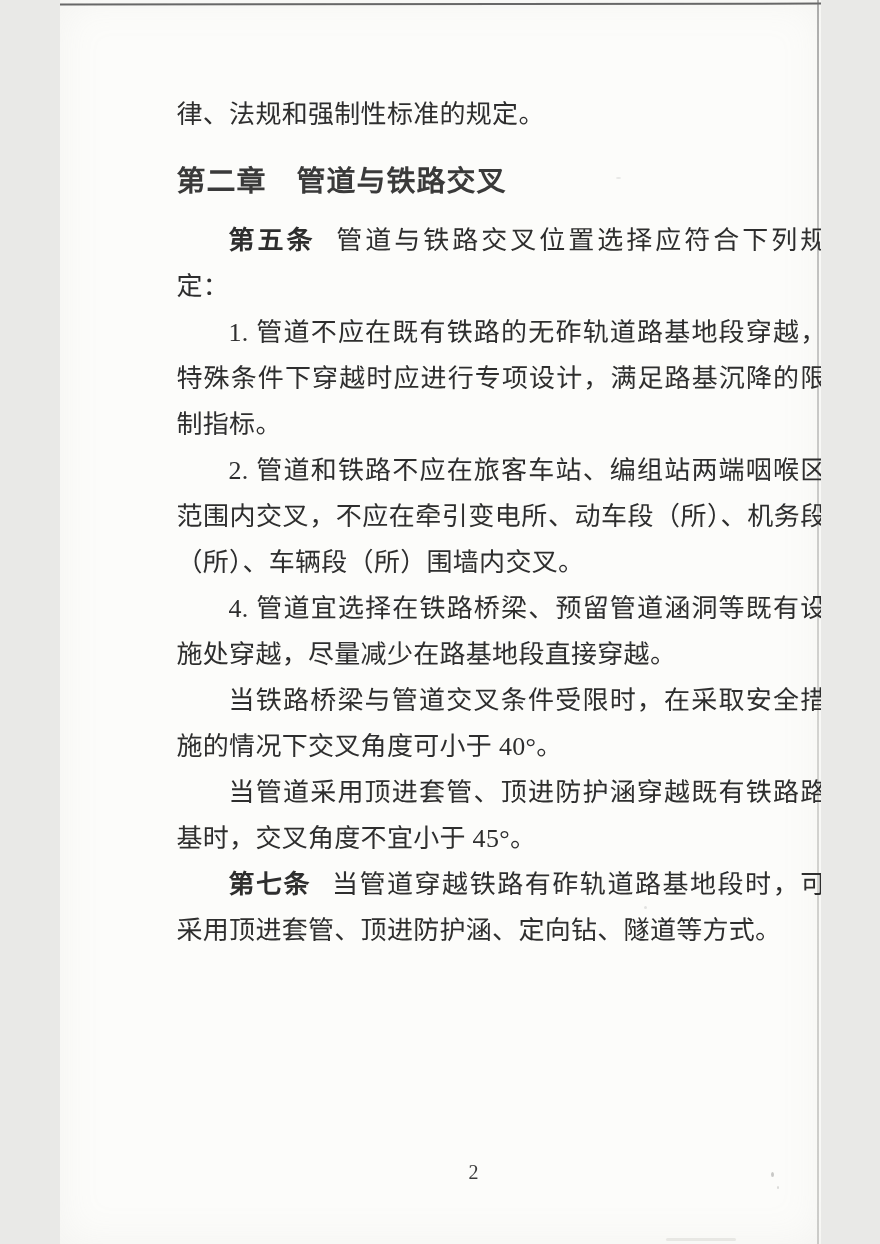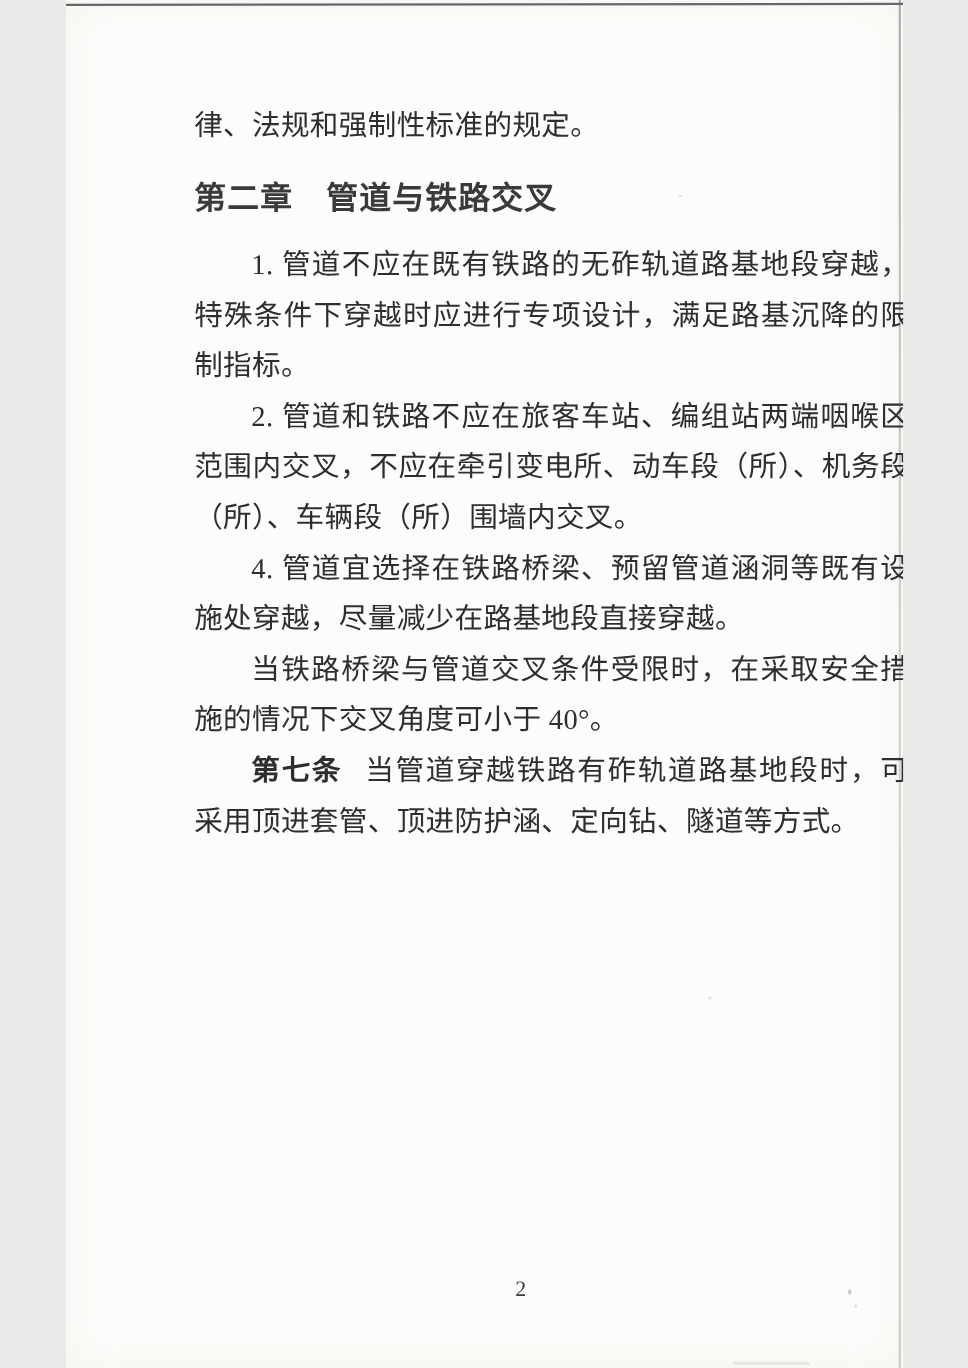--- a/index.html
+++ b/index.html
@@ -112,31 +112,33 @@
   <div class="speck s3"></div>
   <div class="speck s4"></div>
   <div class="smudge-bottom"></div>
 
   <main class="content">
 
     <p class="para cont">律、法规和强制性标准的规定。</p>
 
     <h2 class="chapter">第二章　管道与铁路交叉</h2>
 
+    <p class="para"><b class="article-label">第五条</b><span>管道与铁路交叉位置选择应符合下列规定：</span></p>
 
     <p class="para">1. 管道不应在既有铁路的无砟轨道路基地段穿越，特殊条件下穿越时应进行专项设计，满足路基沉降的限制指标。</p>
 
     <p class="para">2. 管道和铁路不应在旅客车站、编组站两端咽喉区范围内交叉，不应在牵引变电所、动车段（所）、机务段（所）、车辆段（所）围墙内交叉。</p>
 
 
     <p class="para">4. 管道宜选择在铁路桥梁、预留管道涵洞等既有设施处穿越，尽量减少在路基地段直接穿越。</p>
 
 
     <p class="para">当铁路桥梁与管道交叉条件受限时，在采取安全措施的情况下交叉角度可小于 40°。</p>
 
+    <p class="para">当管道采用顶进套管、顶进防护涵穿越既有铁路路基时，交叉角度不宜小于 45°。</p>
 
     <p class="para"><b class="article-label">第七条</b><span>当管道穿越铁路有砟轨道路基地段时，可采用顶进套管、顶进防护涵、定向钻、隧道等方式。</span></p>
 
   </main>
 
   <div class="page-number">2</div>
 
 </div>
 
 </body></html>

